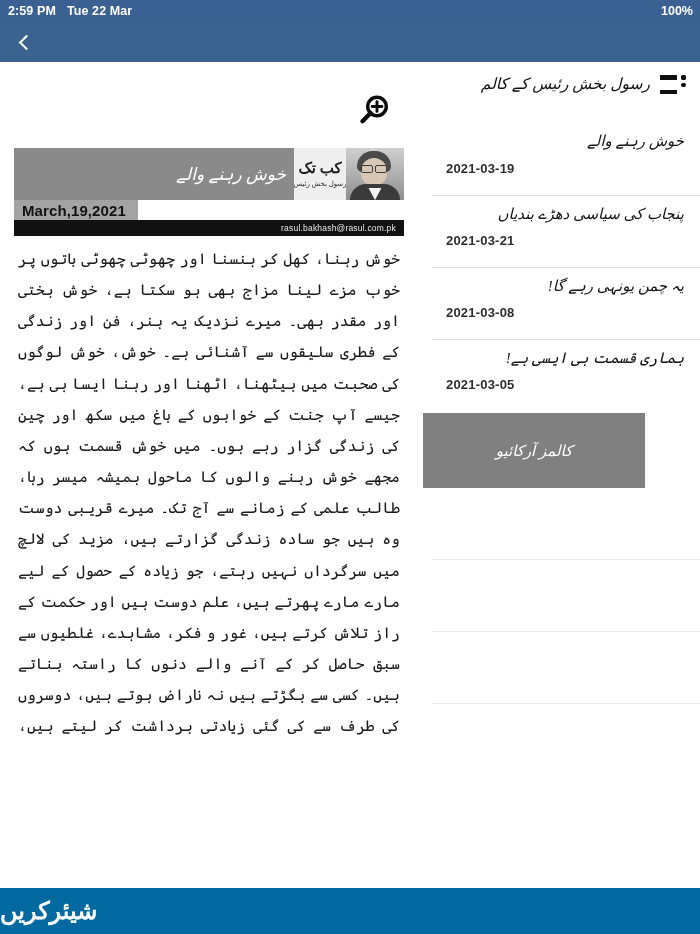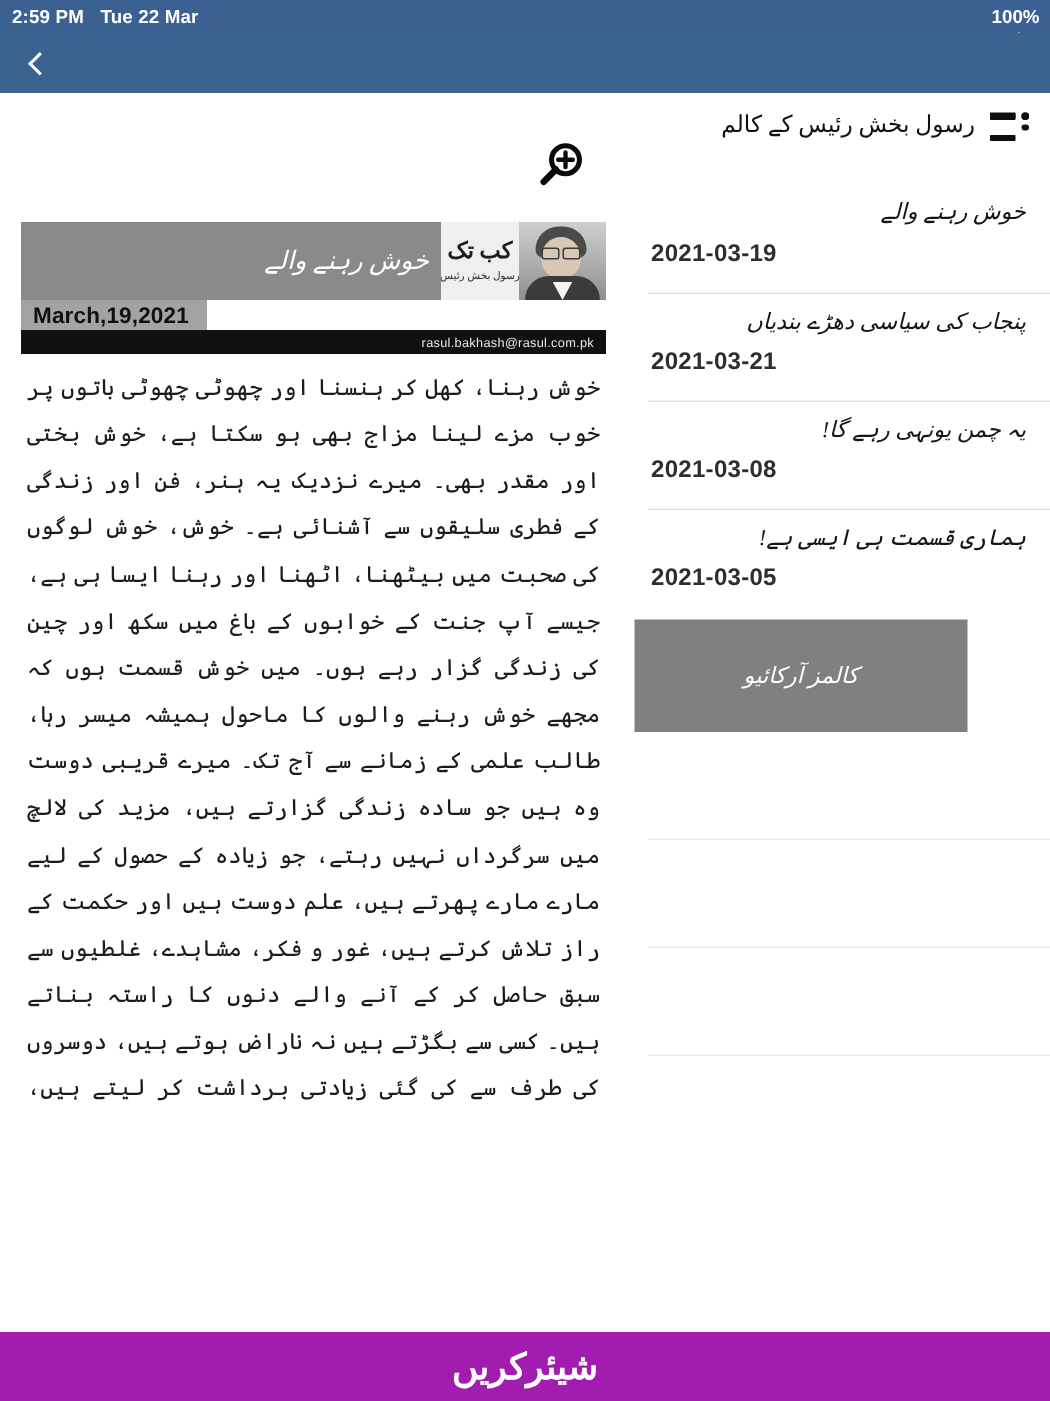--- a/index.html
+++ b/index.html
@@ -122,63 +122,63 @@
     font-family:"Liberation Serif", serif;
     font-size:15.2px; line-height:2.05;
     color:#1c1c1c; word-spacing:1px;
   }
   .urdu-body p{ margin:0; text-align:justify; text-justify:inter-word; }
 
   
   .list-pane{ position:absolute; left:418px; top:0; width:282px; height:826px; background:#ffffff; }
   .list-head{
     position:relative; height:62px; padding:10px 14px 0 14px;
-    display:flex; align-items:flex-start; justify-content:flex-end; gap:10px;
+    display:flex; align-items:flex-start; justify-content:flex-end; gap:10px;font-style:italic;
   }
   .lh-title{
     direction:rtl; text-align:right; font-family:"Liberation Serif", serif;
     font-size:15.5px; color:#111; line-height:1.55; max-width:185px;
   }
   .list-icon{ width:26px; height:22px; position:relative; margin-top:3px; cursor:pointer; flex:0 0 auto; }
   .list-icon .ln{ position:absolute; left:0; width:17px; height:3.6px; background:#0f0f0f; border-radius:.5px; }
   .list-icon .dt{ position:absolute; right:0; width:4.6px; height:4.6px; background:#0f0f0f; border-radius:50%; }
   .list-icon .ln:nth-of-type(1){ top:1px; } .list-icon .dt:nth-of-type(1){ top:.5px; }
   .list-icon .ln:nth-of-type(2){ top:8px; } .list-icon .dt:nth-of-type(2){ top:7.5px; }
   .list-icon .ln:nth-of-type(3){ top:15px;} .list-icon .dt:nth-of-type(3){ top:14.5px; }
 
   .col-item{ position:relative; height:72px; padding:0 16px; cursor:pointer; }
   .col-item .ci-title{
     position:absolute; right:16px; top:9px; direction:rtl; text-align:right;
     font-family:"Liberation Serif", serif; font-size:15px; color:#151515;
     white-space:nowrap; font-style:italic;
   }
   .col-item .ci-date{
-    position:absolute; left:16px; top:37px;
-    font-size:16px; font-weight:bold; color:#2e2e2e; letter-spacing:.2px;
+    position:absolute; left:28px; top:37px;
+    font-size:13px; font-weight:bold; color:#2e2e2e; letter-spacing:.2px;
   }
   .col-item .ci-rule{
     position:absolute; left:14px; right:0; bottom:0; height:1px; background:#e2e2e2;
   }
   .col-item.first .ci-title{ top:8px; }
 
   .archive-btn{
     margin:1px 14px 0 5px; width:222px; height:75px; background:#808080;
     display:flex; align-items:center; justify-content:center; cursor:pointer;
   }
   .archive-btn span{
     color:#ffffff; direction:rtl; font-family:"Liberation Serif", serif;
     font-size:15px; font-style:italic;
   }
   .empty-row{ position:relative; height:72px; }
   .empty-row .ci-rule{ position:absolute; left:14px; right:0; bottom:0; height:1px; background:#e8e8e8; }
 
   
   .sharebar{
     position:absolute; left:0; bottom:0; width:700px; height:46px;
-    background:#a21caf; display:flex; align-items:center; justify-content:center; cursor:pointer;
+    background:#0369a1; display:flex; align-items:center; justify-content:flex-start; cursor:pointer;
   }
   .sharebar span{
     color:#ffffff; font-family:"Liberation Serif", serif; font-size:24px;
     direction:rtl; font-weight:bold;
   }
 </style>
 </head>
 <body>
 
 <div id="app">

